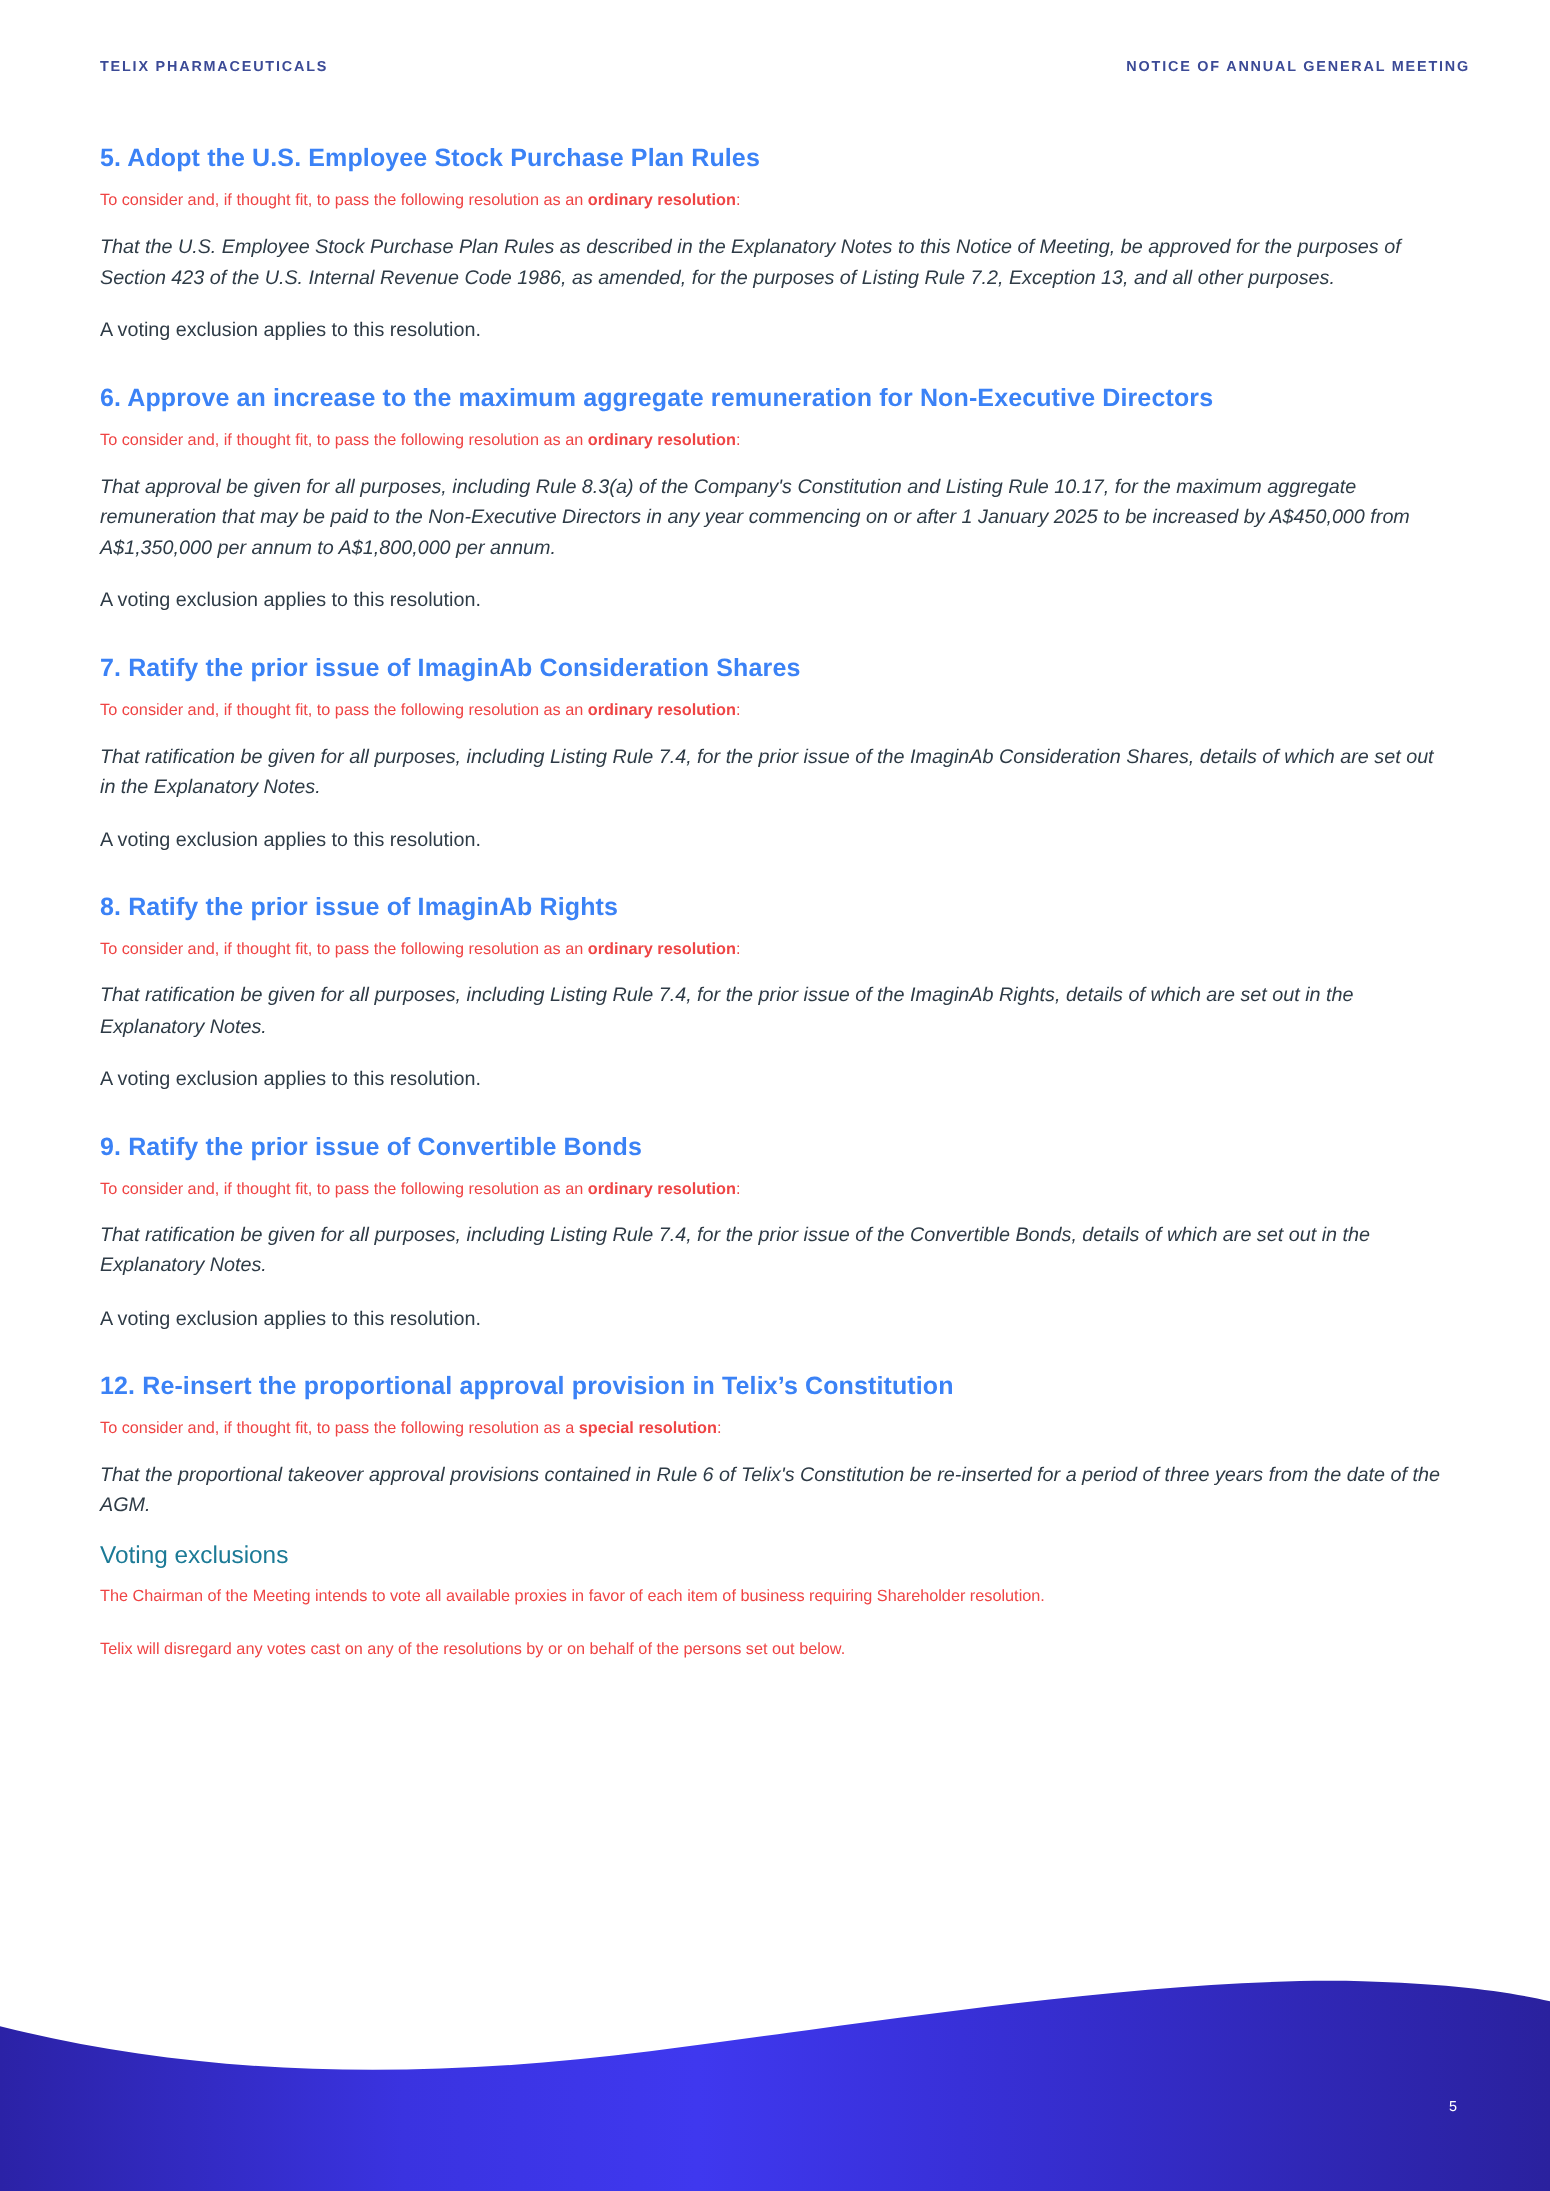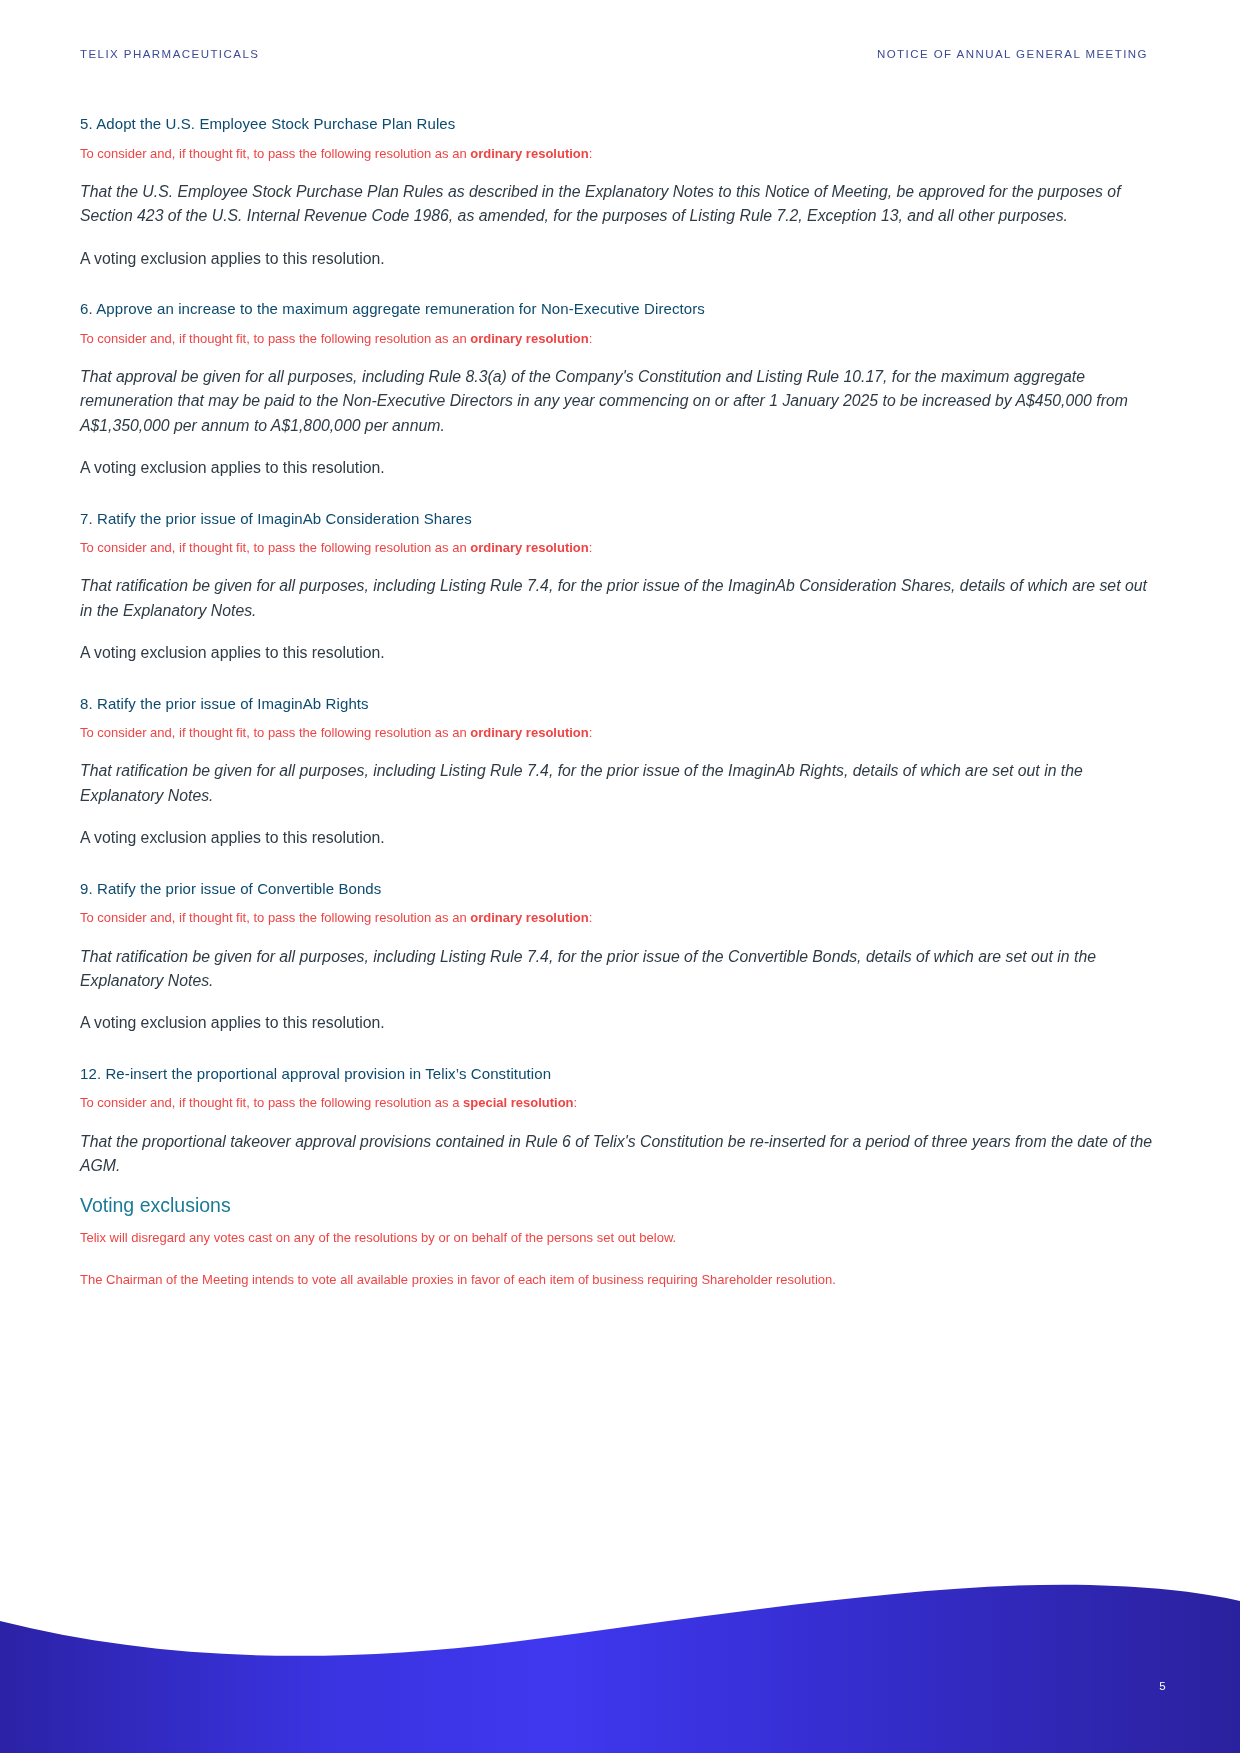--- a/index.html
+++ b/index.html
@@ -19,44 +19,44 @@
     width: 1240px;
     height: 1753px;
     box-sizing: border-box;
   }
 
   
   .running-header {
     position: absolute;
     top: 48px;
     left: 80px;
-    right: 92px;
+    right: 64px;
     display: flex;
     justify-content: space-between;
     align-items: baseline;
     font-size: 11.5px;
     letter-spacing: 1.45px;
     color: #3b4a96;
-    font-weight: 400;
+    font-weight: 700;
   }
   .running-header .left  { text-align: left; }
   .running-header .right { text-align: left; }
 
   
   .content {
     position: absolute;
     top: 114px;
     left: 80px;
     width: 1080px;
   }
 
   h2.item-heading {
-    font-size: 15px;
-    font-weight: 400;
-    color: #0c4a6e;
+    font-size: 20px;
+    font-weight: 700;
+    color: #3b82f6;
     margin: 0 0 10px 0;
     line-height: 1.3;
     letter-spacing: 0.1px;
   }
   h2.section-heading {
     font-size: 19.5px;
     font-weight: 400;
     color: #1b7a96;
     margin: 0 0 10px 0;
     line-height: 1.3;
@@ -156,22 +156,22 @@
     </section>
 
     <section class="block">
       <h2 class="item-heading">12. Re-insert the proportional approval provision in Telix’s Constitution</h2>
       <p class="body tight"><span>To consider and, if thought fit, to pass the following resolution as a </span><span class="bold">special resolution</span><span>:</span></p>
       <p class="quote last">That the proportional takeover approval provisions contained in Rule 6 of Telix's Constitution be re-inserted for a period of three years from the date of the AGM.</p>
     </section>
 
     <section class="voting-section">
       <h2 class="section-heading">Voting exclusions</h2>
+      <p class="body last">The Chairman of the Meeting intends to vote all available proxies in favor of each item of business requiring Shareholder resolution.</p>
       <p class="body">Telix will disregard any votes cast on any of the resolutions by or on behalf of the persons set out below.</p>
-      <p class="body last">The Chairman of the Meeting intends to vote all available proxies in favor of each item of business requiring Shareholder resolution.</p>
     </section>
 
   </div>
 
   <svg class="footer-wave" viewBox="0 0 1240 260" preserveAspectRatio="none" xmlns="http://www.w3.org/2000/svg">
     <defs>
       <linearGradient id="waveGrad" x1="0" y1="0" x2="1" y2="0">
         <stop offset="0%" stop-color="#2b22a6"></stop>
         <stop offset="26%" stop-color="#3a33e0"></stop>
         <stop offset="45%" stop-color="#3f38ef"></stop>

